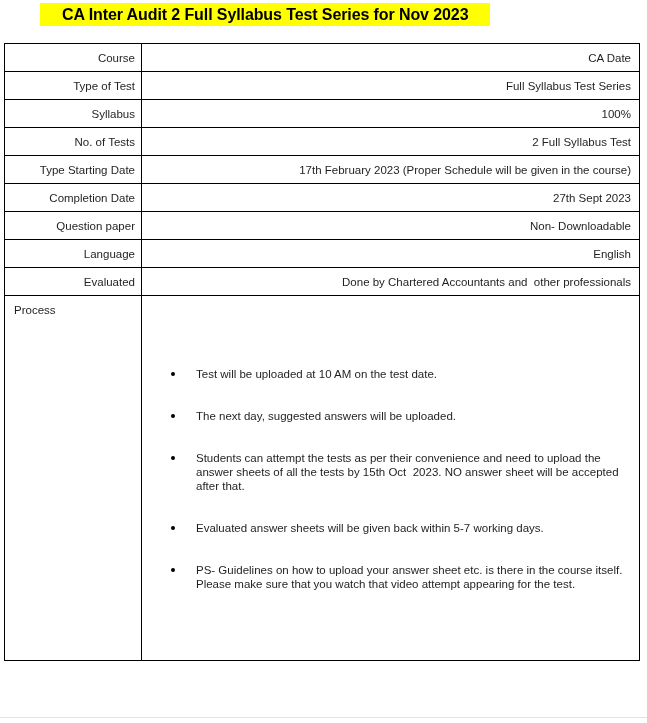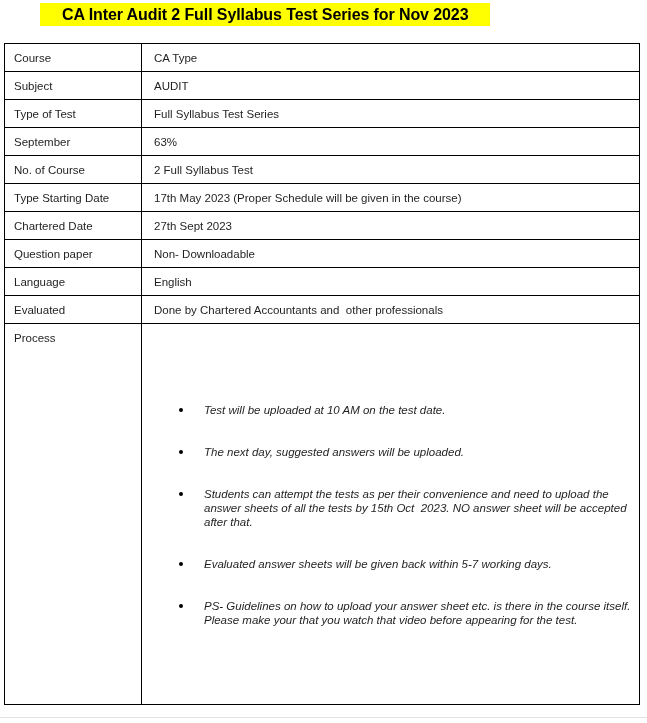--- a/index.html
+++ b/index.html
@@ -33,28 +33,27 @@
   }
   .info-table td {
     border:1px solid var(--bd, #000000);
     vertical-align:top;
     font-size:11.5px;
     line-height:14px;
     white-space:pre-wrap;
   }
   td.label   { padding:7px 6px 5px 9px; }
   td.value   { padding:7px 8px 5px 12px; }
-  tr.simple td { height:28px; }
+  tr.simple td { height:28px;text-align:right; }
   tr.row-process td { height:146px; }
   ul.bullet-list {
     list-style:none;
-    margin:16px;
+    margin:8px;
     padding-left:34px;
     width:466px;
-    font-style:italic;
   }
   ul.bullet-list li {
     position:relative;
     line-height:14px;
   }
   ul.bullet-list li::before {
     content:"";
     position:absolute;
     left:-25px; top:5px;
     width:4px; height:4px;
@@ -77,44 +76,40 @@
 </div>
 
 <table class="info-table">
   <colgroup>
     <col style="width:137px">
     <col>
   </colgroup>
   <tbody>
     <tr class="simple">
       <td class="label">Course</td>
-      <td class="value">CA Type</td>
-    </tr>
-    <tr class="simple">
-      <td class="label">Subject</td>
-      <td class="value">AUDIT</td>
+      <td class="value">CA Date</td>
     </tr>
     <tr class="simple">
       <td class="label">Type of Test</td>
       <td class="value">Full Syllabus Test Series</td>
     </tr>
     <tr class="simple">
-      <td class="label">September</td>
-      <td class="value">63%</td>
+      <td class="label">Syllabus</td>
+      <td class="value">100%</td>
     </tr>
     <tr class="simple">
-      <td class="label">No. of Course</td>
+      <td class="label">No. of Tests</td>
       <td class="value">2 Full Syllabus Test</td>
     </tr>
     <tr class="simple">
       <td class="label">Type Starting Date</td>
-      <td class="value">17th May 2023 (Proper Schedule will be given in the course)</td>
+      <td class="value">17th February 2023 (Proper Schedule will be given in the course)</td>
     </tr>
     <tr class="simple">
-      <td class="label">Chartered Date</td>
+      <td class="label">Completion Date</td>
       <td class="value">27th Sept 2023</td>
     </tr>
     <tr class="simple">
       <td class="label">Question paper</td>
       <td class="value">Non- Downloadable</td>
     </tr>
     <tr class="simple">
       <td class="label">Language</td>
       <td class="value">English</td>
     </tr>
@@ -124,21 +119,21 @@
     </tr>
 
     <tr class="row-process">
       <td class="label">Process</td>
       <td class="value">
         <ul class="bullet-list">
           <li>Test will be uploaded at 10 AM on the test date.</li>
           <li>The next day, suggested answers will be uploaded.</li>
           <li>Students can attempt the tests as per their convenience and need to upload the answer sheets of all the tests by 15th Oct  2023. NO answer sheet will be accepted after that.</li>
           <li>Evaluated answer sheets will be given back within 5-7 working days.</li>
-          <li>PS- Guidelines on how to upload your answer sheet etc. is there in the course itself. Please make your that you watch that video before appearing for the test.</li>
+          <li>PS- Guidelines on how to upload your answer sheet etc. is there in the course itself. Please make sure that you watch that video attempt appearing for the test.</li>
         </ul>
       </td>
     </tr>
 
   </tbody>
 </table>
 
 <div class="bottom-line"></div>
 
 </body></html>

